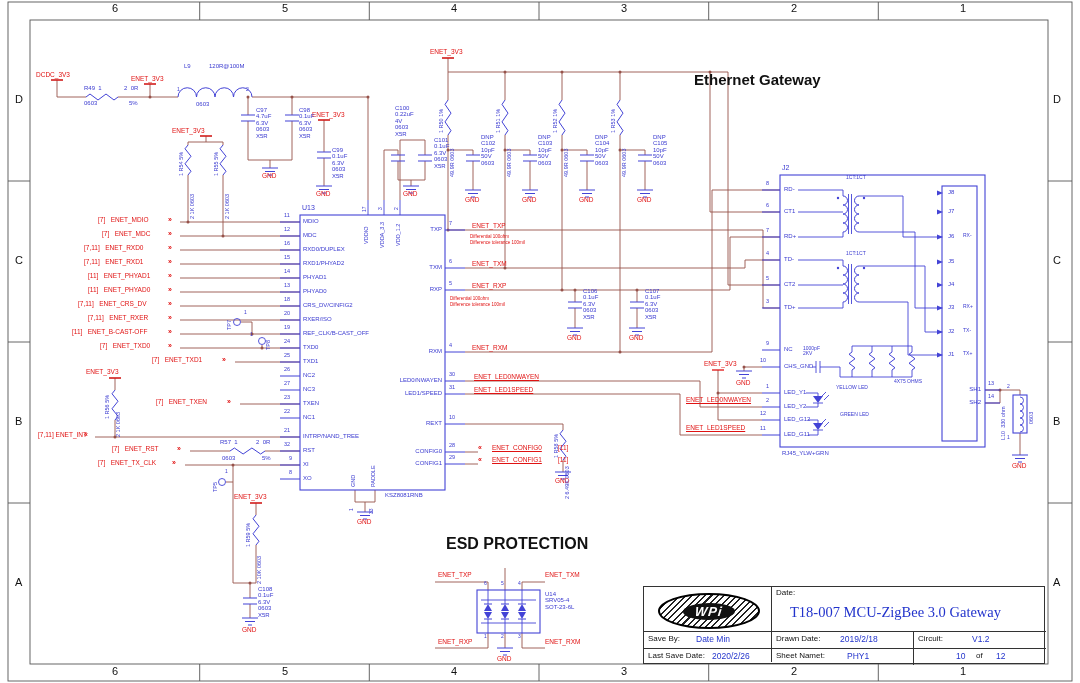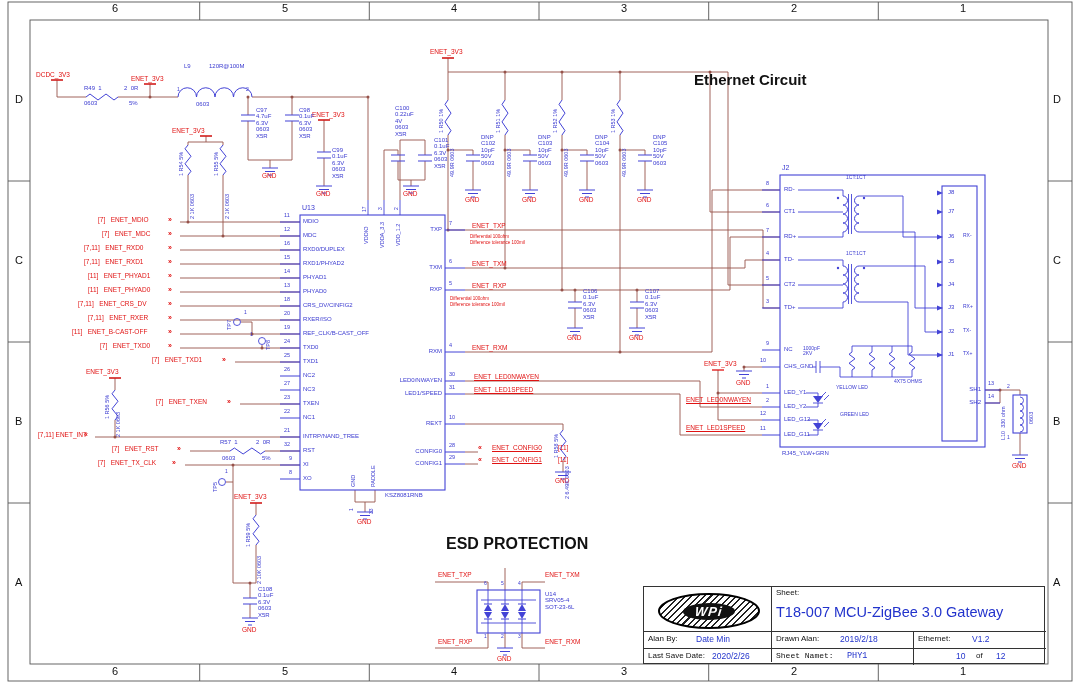--- a/index.html
+++ b/index.html
@@ -220,40 +220,40 @@
         <path d="M985 390 H1000" stroke="#4343d6" stroke-width="1" fill="none"></path>
         <path d="M985 403 H1000" stroke="#4343d6" stroke-width="1" fill="none"></path>
       </g>
   </svg>
 
   <div id="tb">
     <div id="logo">
         <span>WPi</span>
       </div>
     <div class="cell" style="left:127px;top:0;width:273px;height:44px;border-top:none;">
-      <div class="ann tlab" style="left:4px;top:2px;">Sheet:</div>
-      <div id="tb-title-big" class="ann" style="left:4px;top:18px;">T18-007 MCU-ZigBee 3.0 Gateway</div>
+      <div class="ann tlab" style="left:4px;top:2px;">Date:</div>
+      <div id="tb-title-big" class="ann" style="left:18px;top:18px;font-family:Liberation Serif, serif;">T18-007 MCU-ZigBee 3.0 Gateway</div>
     </div>
     <div class="cell" style="left:0;top:44px;width:127px;height:17px;border-left:none;">
-      <span class="ann tlab" style="left:4px;top:3px;">Alan By:</span>
+      <span class="ann tlab" style="left:4px;top:3px;">Save By:</span>
       <span class="ann tval" style="left:52px;top:3px;">Date Min</span>
     </div>
     <div class="cell" style="left:127px;top:44px;width:142px;height:17px;">
-      <span class="ann tlab" style="left:4px;top:3px;">Drawn Alan:</span>
+      <span class="ann tlab" style="left:4px;top:3px;">Drawn Date:</span>
       <span class="ann tval" style="left:68px;top:3px;">2019/2/18</span>
     </div>
     <div class="cell" style="left:269px;top:44px;width:133px;height:17px;">
-      <span class="ann tlab" style="left:4px;top:3px;">Ethernet:</span>
+      <span class="ann tlab" style="left:4px;top:3px;">Circuit:</span>
       <span class="ann tval" style="left:58px;top:3px;">V1.2</span>
     </div>
     <div class="cell" style="left:0;top:61px;width:127px;height:17px;border-left:none;">
       <span class="ann tlab" style="left:4px;top:3px;">Last Save Date:</span>
       <span class="ann tval" style="left:68px;top:3px;">2020/2/26</span>
     </div>
-    <div class="cell" style="left:127px;top:61px;width:142px;height:14px;font-family:Liberation Mono, monospace;">
+    <div class="cell" style="left:127px;top:61px;width:142px;height:14px;">
       <span class="ann tlab" style="left:4px;top:3px;">Sheet Namet:</span>
       <span class="ann tval" style="left:75px;top:3px;">PHY1</span>
     </div>
     <div class="cell" style="left:269px;top:61px;width:133px;height:17px;">
       <span class="ann tlab" style="left:4px;top:3px;margin-top:32px;">Sheet :</span>
       <span class="ann tval" style="left:42px;top:3px;">10</span>
       <span class="ann tlab" style="left:62px;top:3px;">of</span>
       <span class="ann tval" style="left:82px;top:3px;">12</span>
     </div>
   </div>
@@ -449,21 +449,21 @@
     <span class="ann rot" style="left: 364px; top: 244px;">VDDIO</span>
     <span class="ann rot" style="left: 380px; top: 248px;">VDDA_3.3</span>
     <span class="ann rot" style="left: 396px; top: 246px;">VDD_1.2</span>
     <span class="ann rot" style="left: 362px; top: 212px; font-size: 5px;">17</span>
     <span class="ann rot" style="left: 378px; top: 210px; font-size: 5px;">3</span>
     <span class="ann rot" style="left: 394px; top: 210px; font-size: 5px;">2</span>
     <span class="ann rot" style="left: 351px; top: 487px;">GND</span>
     <span class="ann rot" style="left: 371px; top: 487px;">PADDLE</span>
     <span class="ann rot" style="left: 349px; top: 511px; font-size: 5px;">1</span>
     <span class="ann rot" style="left: 369px; top: 514px; font-size: 5px;">33</span>
-    <span class="ann black" style="left: 694px; top: 72px; font-size: 15px; font-weight: 600;">Ethernet Circuit</span>
+    <span class="ann black" style="left: 694px; top: 72px; font-size: 15px; font-weight: 600;">Ethernet Gateway</span>
     <span class="ann black" style="left: 446px; top: 535px; font-size: 16px; font-weight: 700;">ESD PROTECTION</span>
     <span class="ann black" style="left: 112px; top: 3px;">6</span>
     <span class="ann black" style="left: 112px; top: 666px;">6</span>
     <span class="ann black" style="left: 282px; top: 3px;">5</span>
     <span class="ann black" style="left: 282px; top: 666px;">5</span>
     <span class="ann black" style="left: 451px; top: 3px;">4</span>
     <span class="ann black" style="left: 451px; top: 666px;">4</span>
     <span class="ann black" style="left: 621px; top: 3px;">3</span>
     <span class="ann black" style="left: 621px; top: 666px;">3</span>
     <span class="ann black" style="left: 791px; top: 3px;">2</span>

